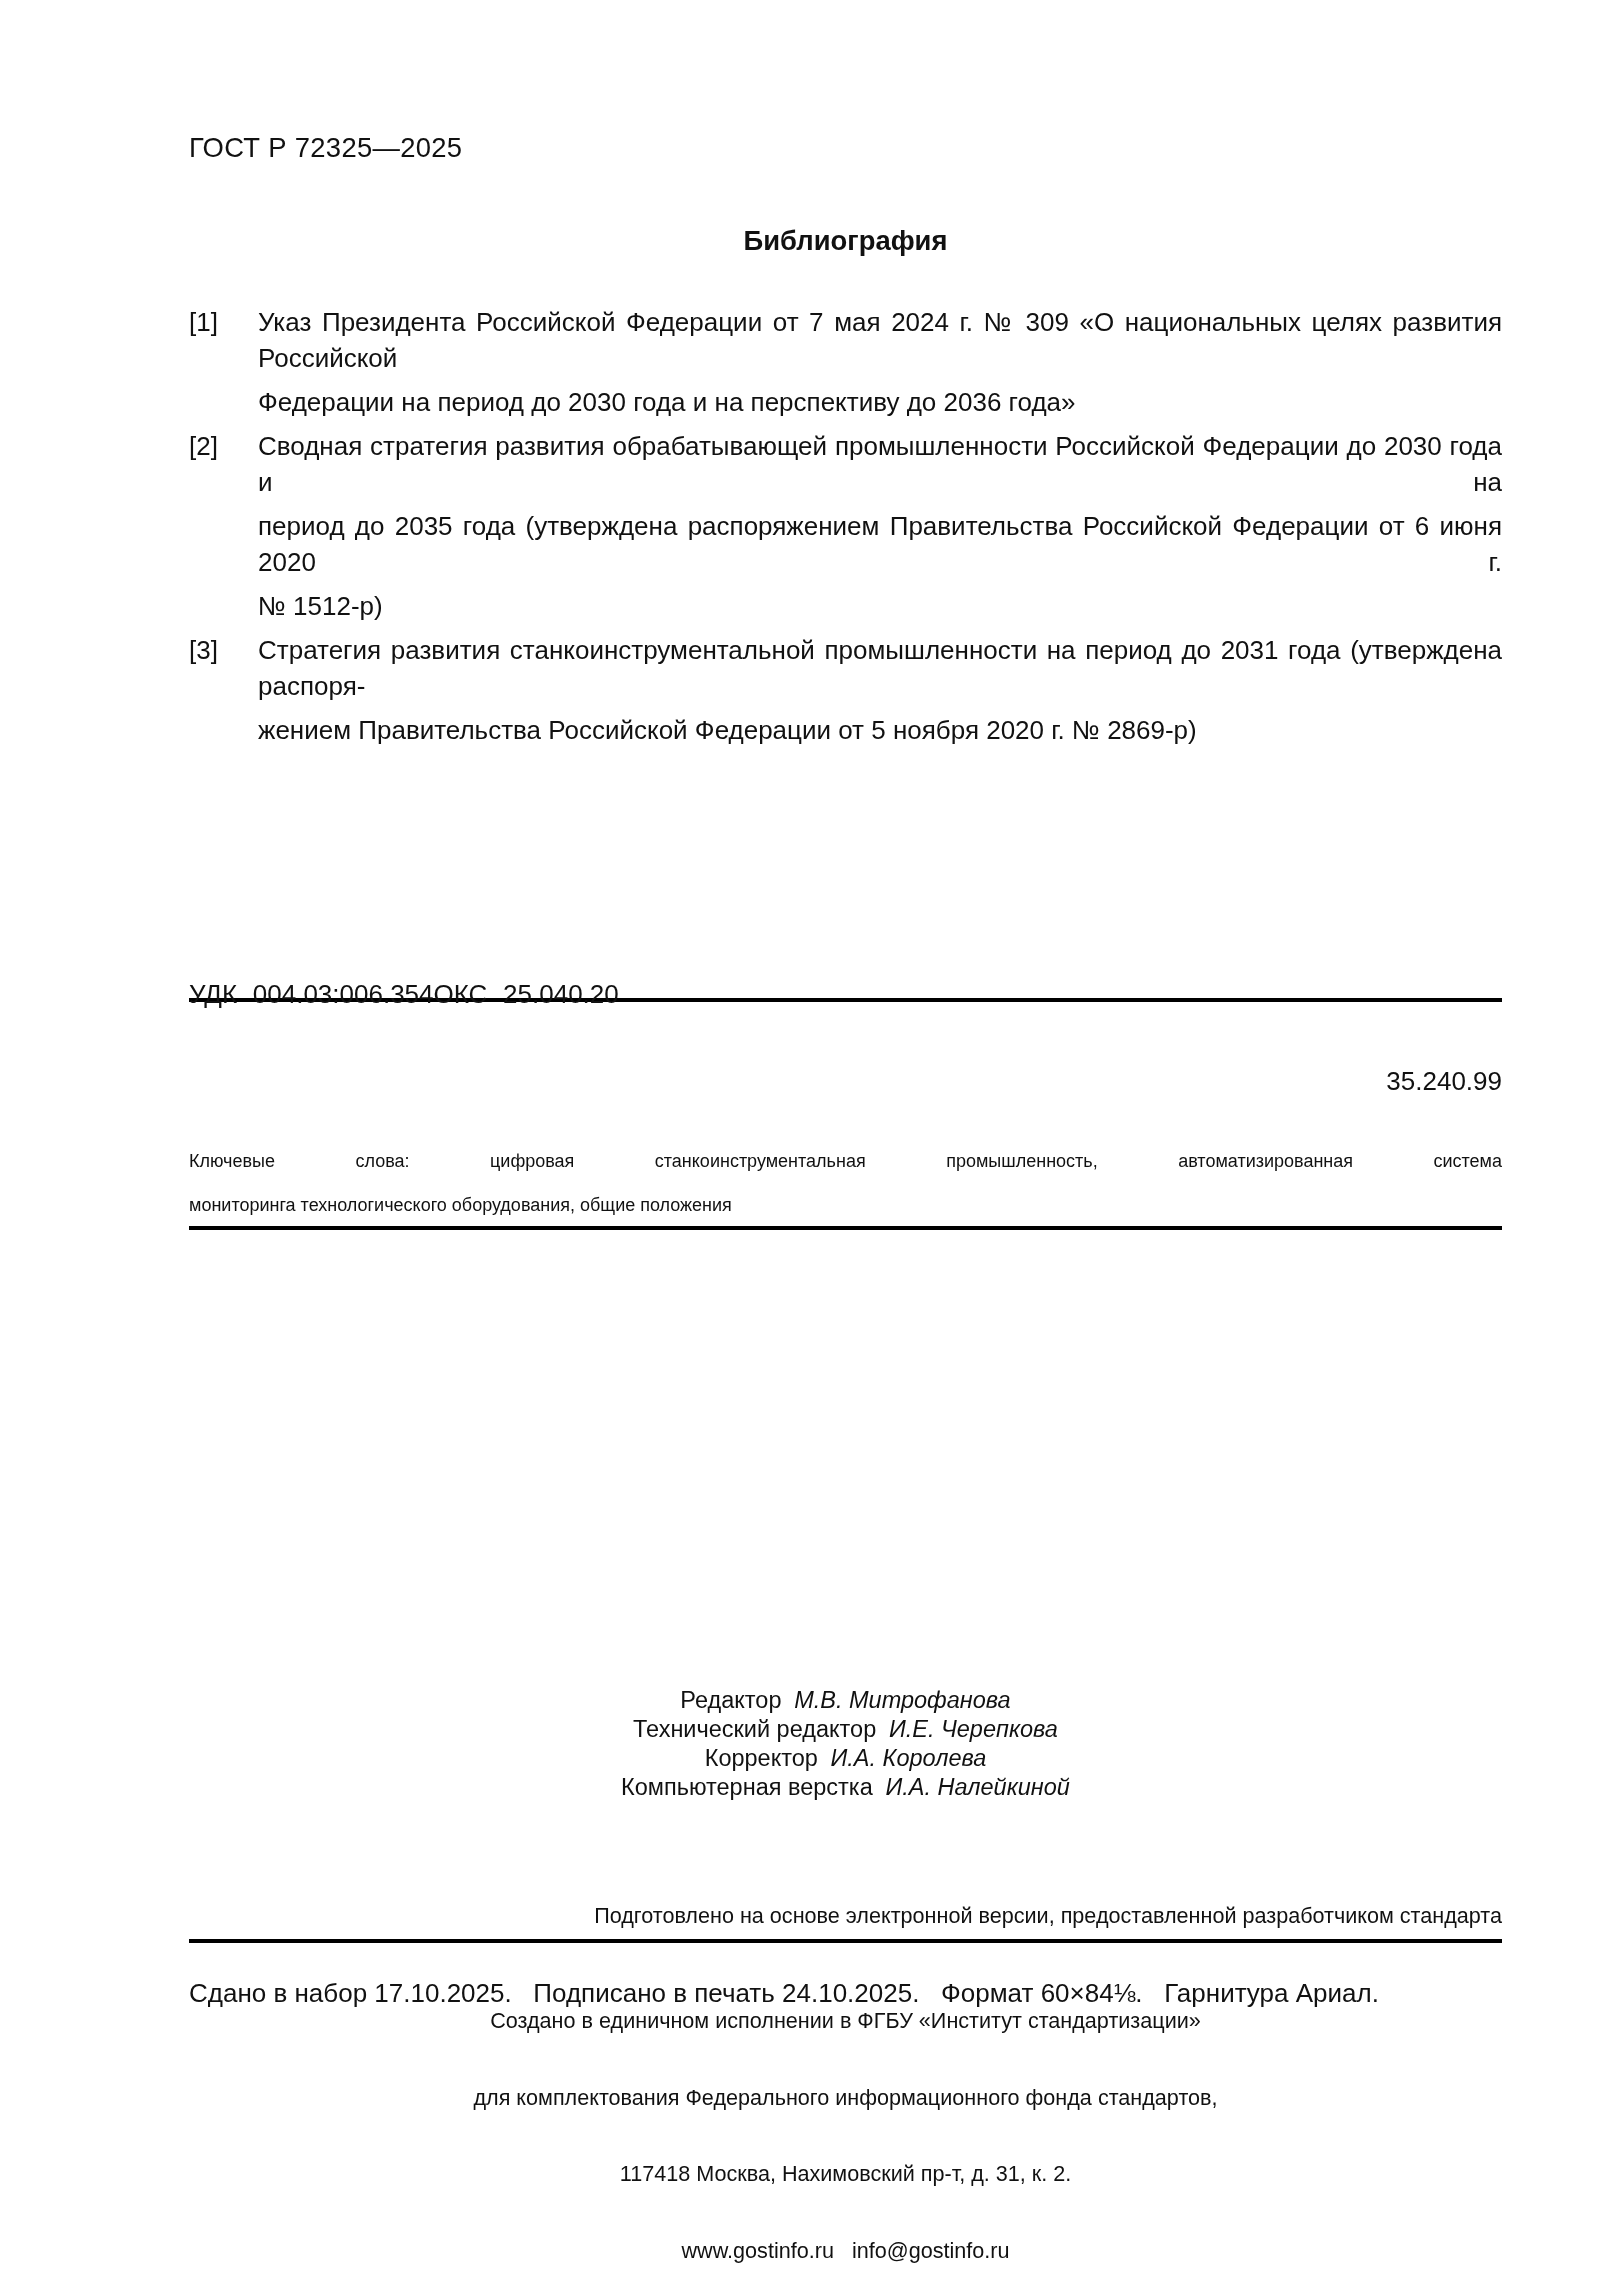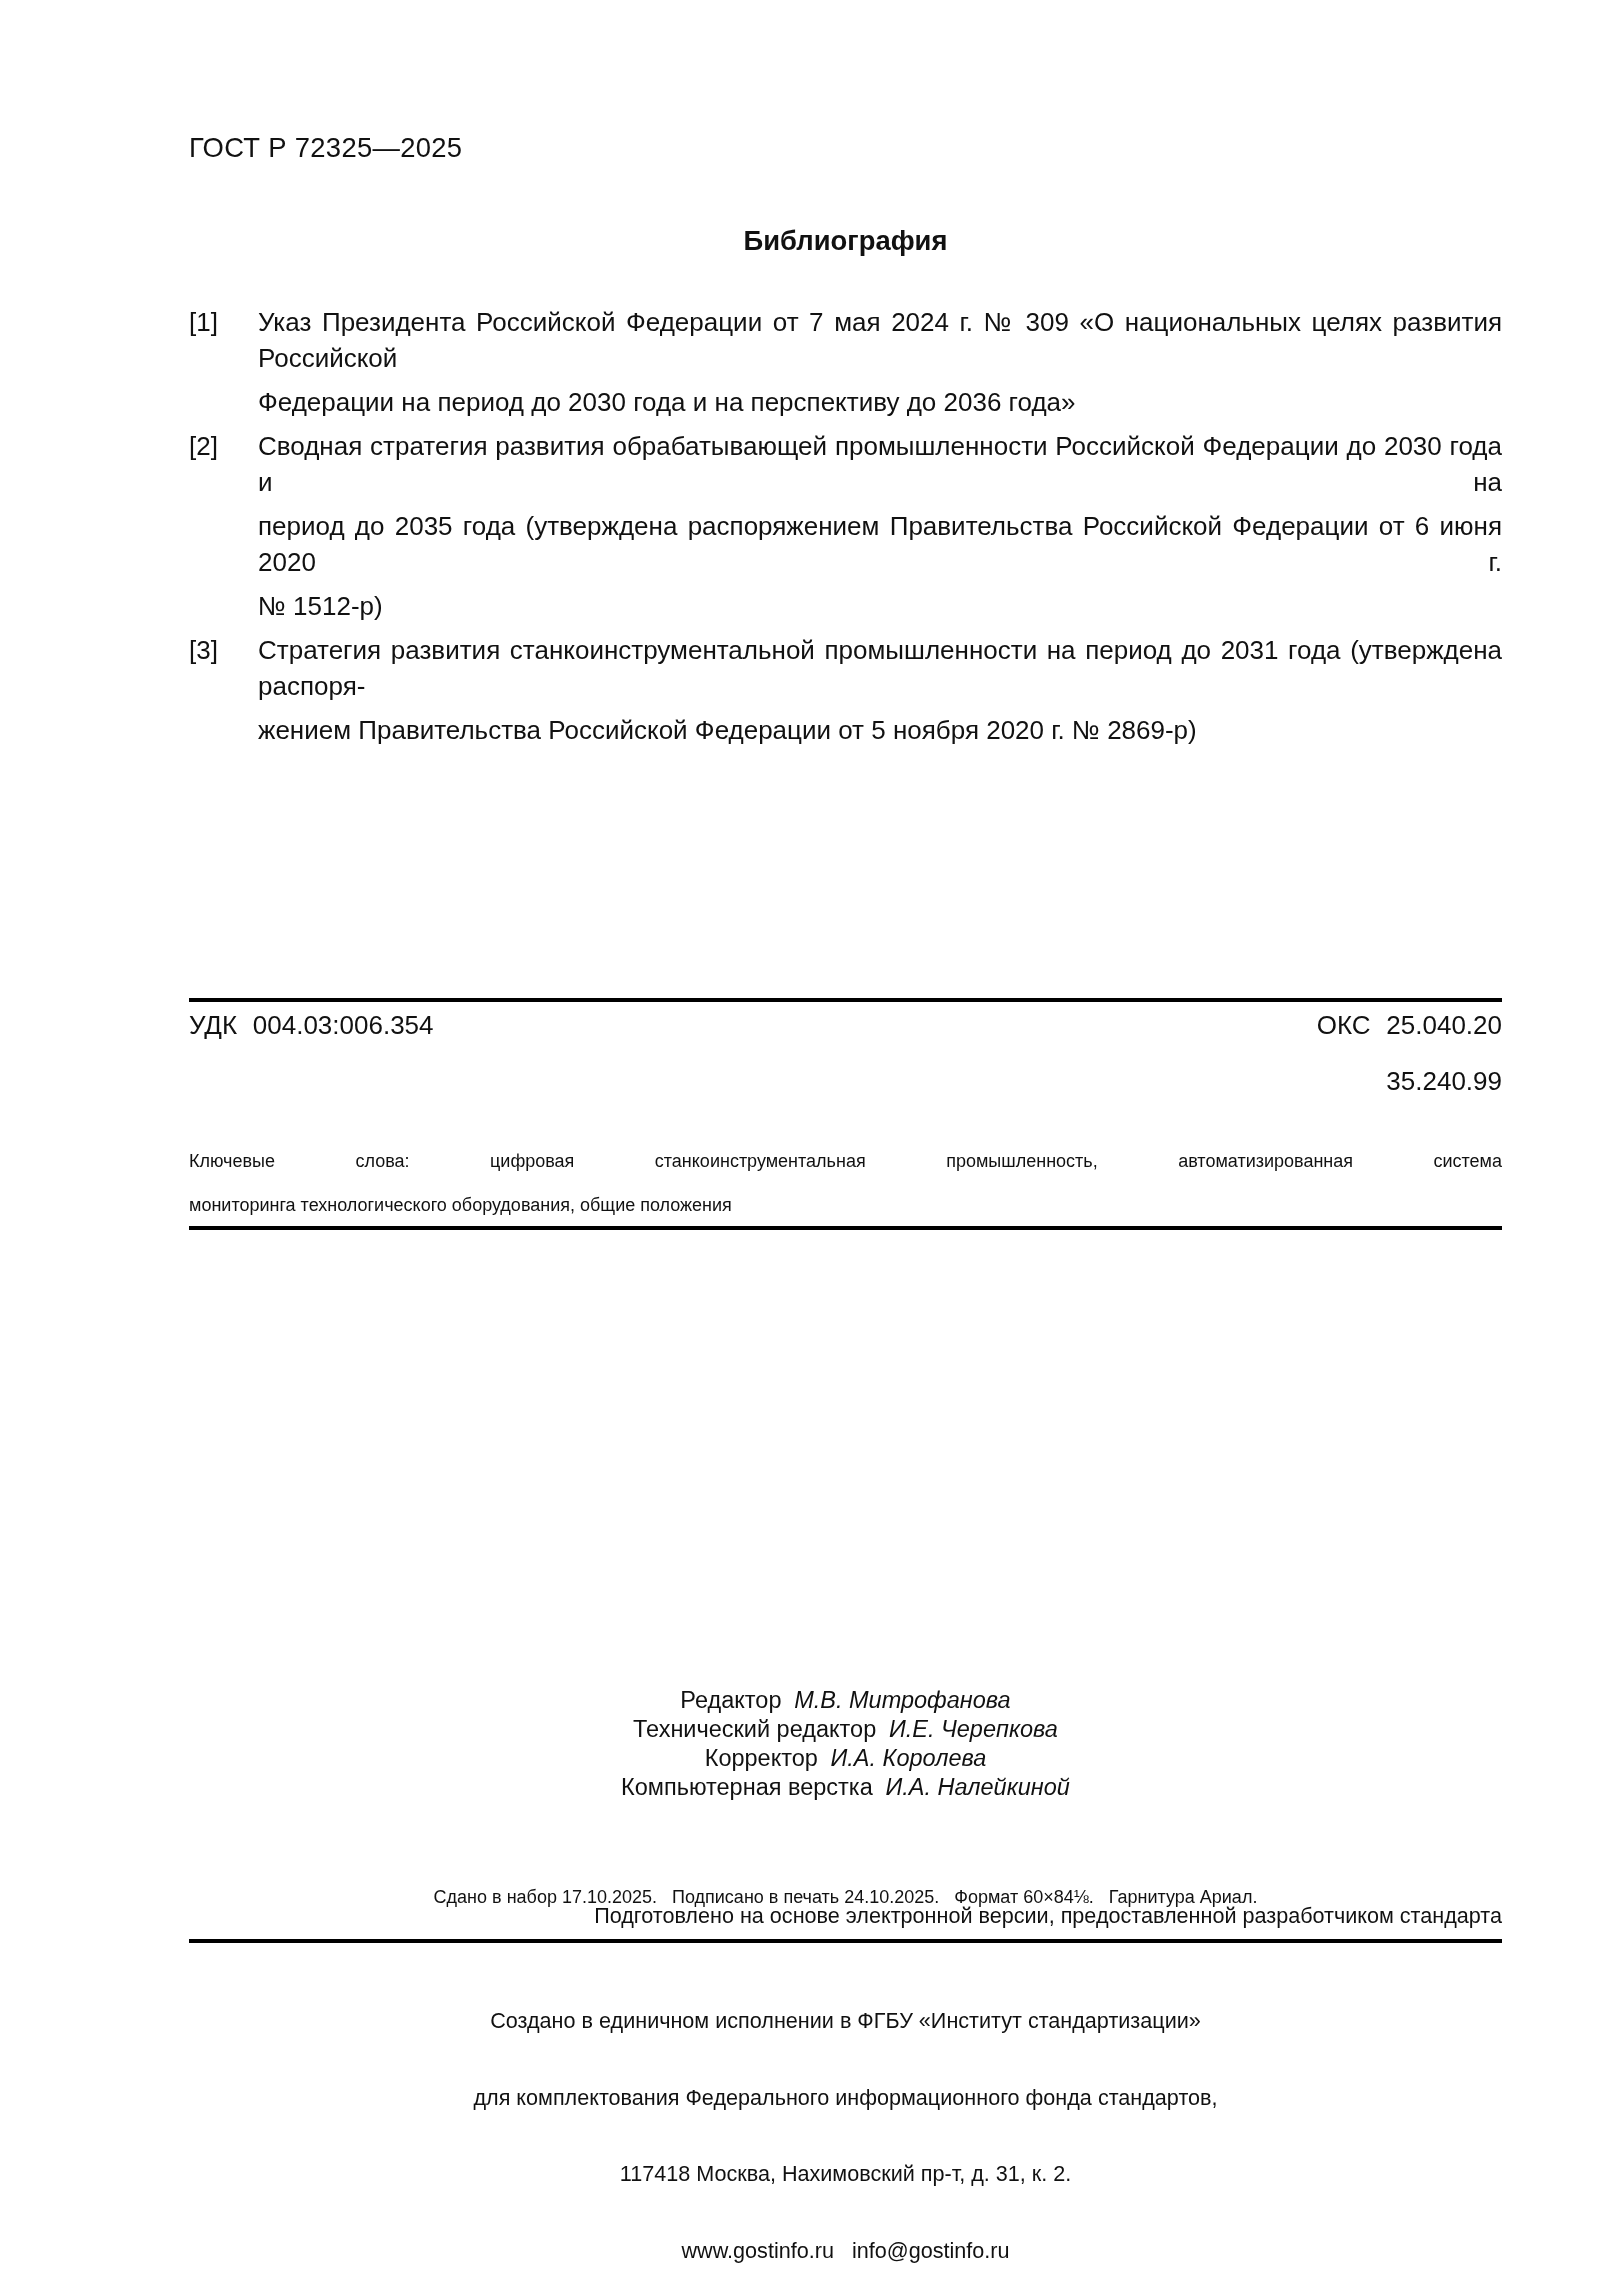--- a/index.html
+++ b/index.html
@@ -21,30 +21,30 @@
   .bib-entry { position:relative; padding-left:69px; }
   .bib-num { position:absolute; left:0; top:0; }
   .line { text-align:left;margin-top:8px; }
   .line.just { text-align:justify; text-align-last:justify; }
 
   .rule { position:absolute; left:189px; width:1313px; height:3.9px; background:#000; }
   .rule-1 { top:998px; }
   .rule-2 { top:1226px; }
   .rule-3 { top:1939px; }
 
-  .codes-row { top:1007px; display:flex; justify-content:space-between; font-size:26px; line-height:36px; }
+  .codes-row { top:976px; display:flex; font-size:26px; line-height:36px; }
   .code-value { margin-left:15.7px; }
   .oks-2 { top:1063px; text-align:right; font-size:26px; line-height:36px; }
 
   .keywords { top:1135px; font-size:18px; line-height:36px; }
 
   .credits { top:1686px; font-size:23.5px; line-height:29px; text-align:center; }
   .credit-name { font-style:italic; margin-left:12.7px; }
 
-  .production { top:1825px; font-size:18px; line-height:29px; text-align:center; white-space:pre-wrap; }
+  .production { top:1921px; font-size:26px; line-height:29px; white-space:pre-wrap; }
   .prepared { top:1902px; font-size:21.6px; line-height:27.4px; text-align:right; }
 
   .publisher { top:1957px; font-size:21.6px; line-height:25.5px; text-align:center; white-space:pre-wrap; }
 </style>
 </head>
 <body>
 
 <div class="page">
 
   <div class="abs doc-code">ГОСТ Р 72325—2025</div>

